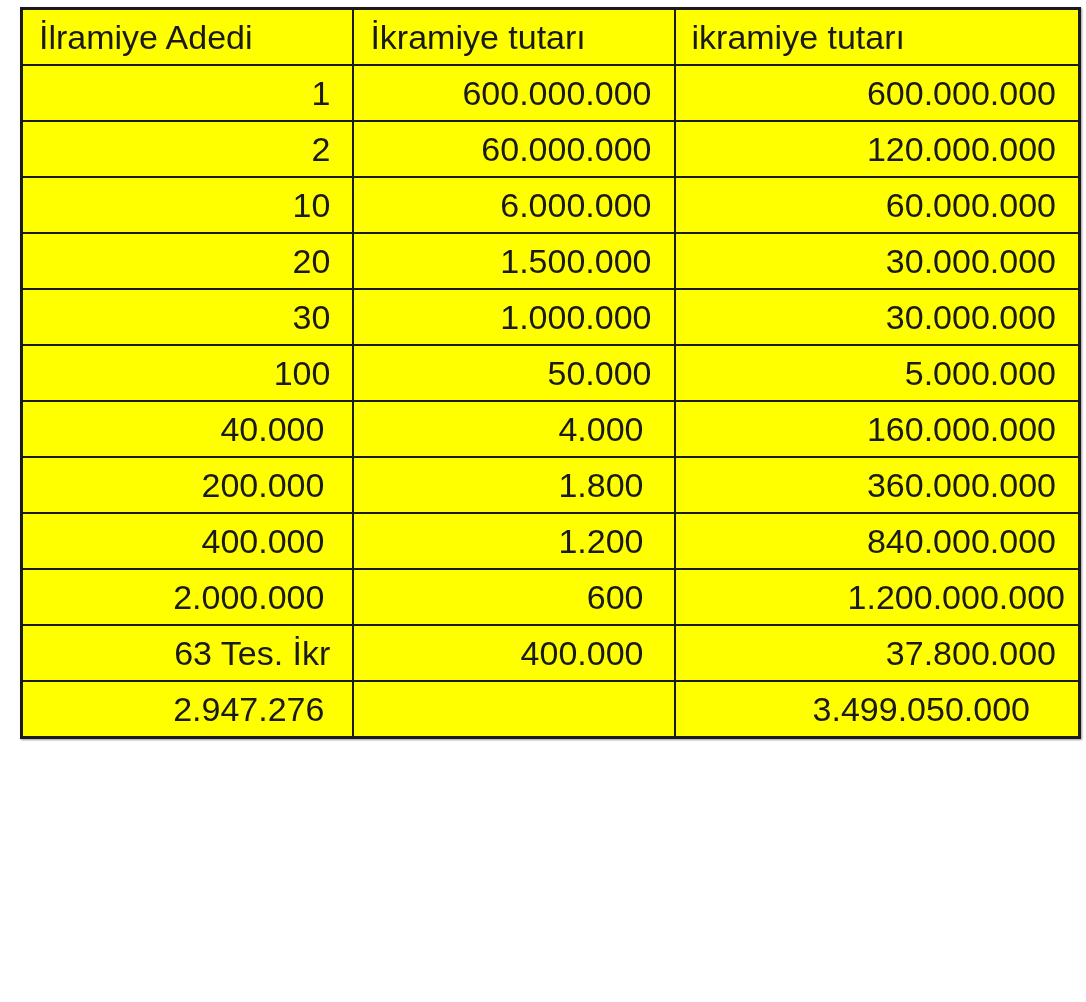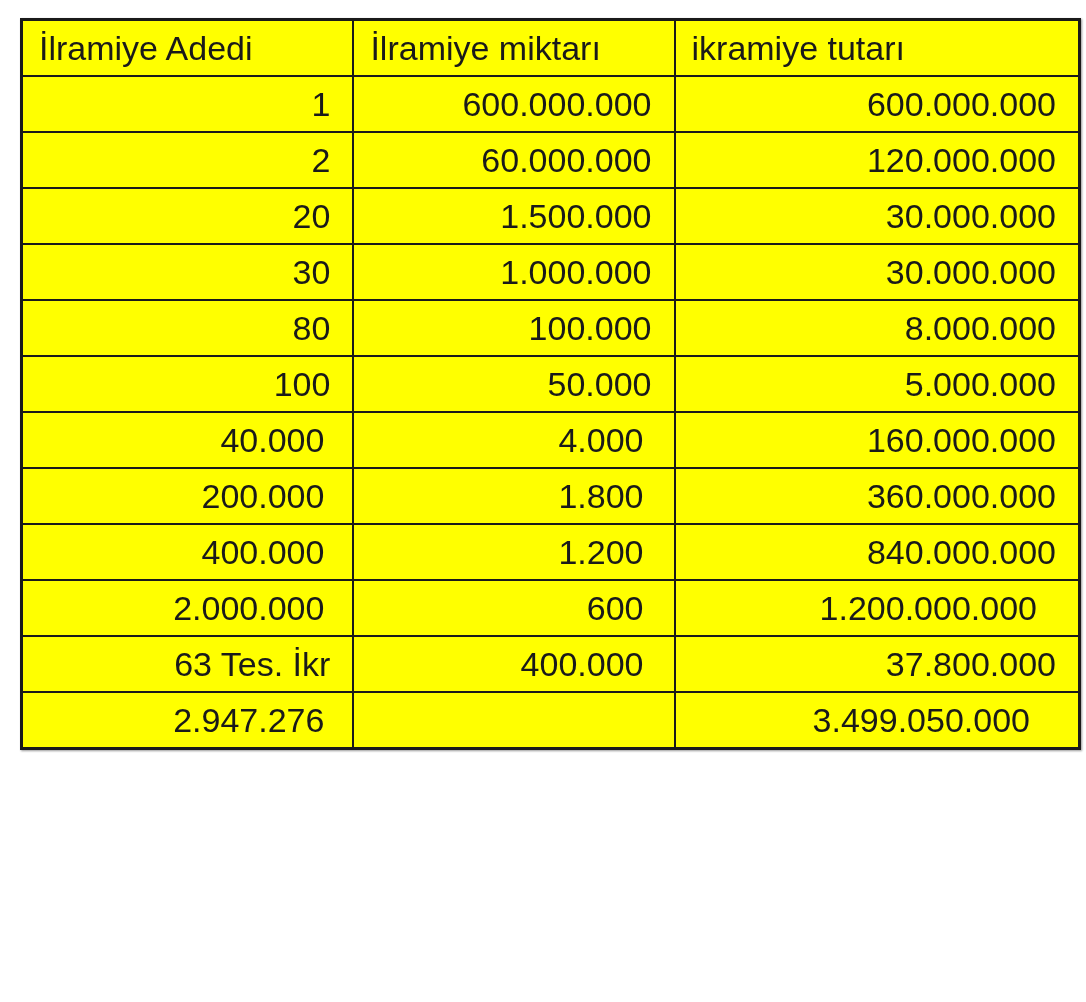--- a/index.html
+++ b/index.html
@@ -1,74 +1,74 @@
 <!DOCTYPE html>
 <html><head>
 <meta charset="utf-8">
 <style>
   html, body { margin:0; padding:0; background:#ffffff; }
   body { width:1086px; height:1002px; position:relative; overflow:hidden; font-family:"Liberation Sans", sans-serif; }
   .tbl {
-    position:absolute; left:20px; top:18px; width:1061px;
+    position:absolute; left:20px; top:7px; width:1061px;
     border-collapse:collapse; background:#ffff00;
     border:3px solid #1a1a1a;
     box-shadow: 1px 1px 2px rgba(0,0,0,0.4);
   }
   .tbl td, .tbl th {
     border:2px solid #1a1a1a;
     height:54px; padding:0 22px 0 14px;
     font-size:34px; color:#1a1a1a; font-weight:normal;
     line-height:1;
   }
   .tbl th { text-align:left; padding-left:16px; }
   .tbl td { text-align:right; }
   .c1 { width:309px; }
   .c2 { width:290px; }
   .c3 { width:360px; }
   .tbl td.c1.shift { padding-right:28px; }
   .tbl td.c2.shift { padding-right:30px; }
-  .tbl td.c3.shift { padding-right:41px; }
+  .tbl td.c3.shift { padding-right:13px; }
   .tbl td.c3.shift2 { padding-right:48px; }
 </style>
 </head>
 <body>
 
 <table class="tbl">
   <thead>
     <tr>
       <th class="c1">İlramiye Adedi</th>
-      <th class="c2">İlramiye miktarı</th>
+      <th class="c2">İkramiye tutarı</th>
       <th class="c3">ikramiye tutarı</th>
     </tr>
   </thead>
   <tbody>
     <tr>
       <td class="c1">1</td>
       <td class="c2">600.000.000</td>
       <td class="c3">600.000.000</td>
     </tr>
     <tr>
       <td class="c1">2</td>
       <td class="c2">60.000.000</td>
       <td class="c3">120.000.000</td>
     </tr>
     <tr>
+      <td class="c1">10</td>
+      <td class="c2">6.000.000</td>
+      <td class="c3">60.000.000</td>
+    </tr>
+    <tr>
       <td class="c1">20</td>
       <td class="c2">1.500.000</td>
       <td class="c3">30.000.000</td>
     </tr>
     <tr>
       <td class="c1">30</td>
       <td class="c2">1.000.000</td>
       <td class="c3">30.000.000</td>
-    </tr>
-    <tr>
-      <td class="c1">80</td>
-      <td class="c2">100.000</td>
-      <td class="c3">8.000.000</td>
     </tr>
     <tr>
       <td class="c1">100</td>
       <td class="c2">50.000</td>
       <td class="c3">5.000.000</td>
     </tr>
     <tr>
       <td class="c1 shift">40.000</td>
       <td class="c2 shift">4.000</td>
       <td class="c3">160.000.000</td>

